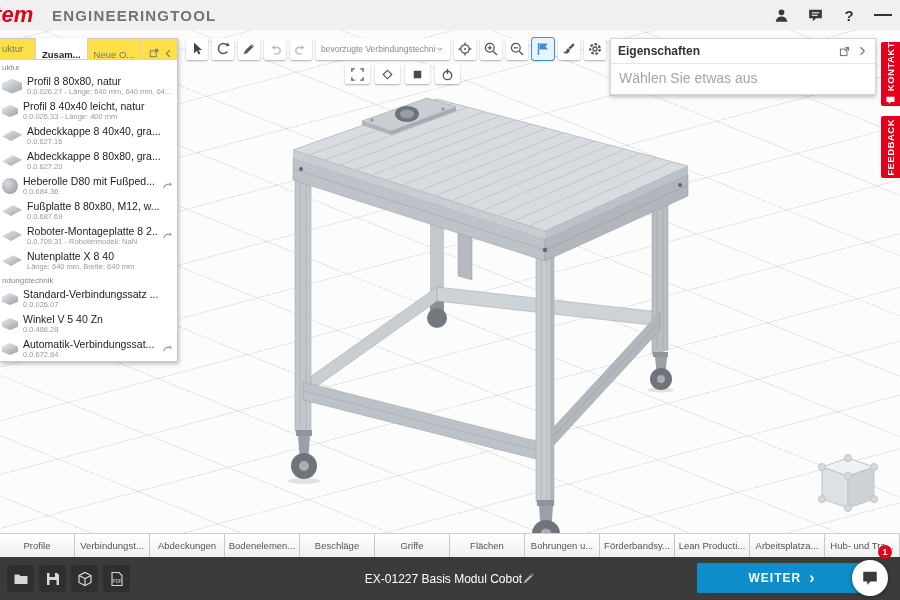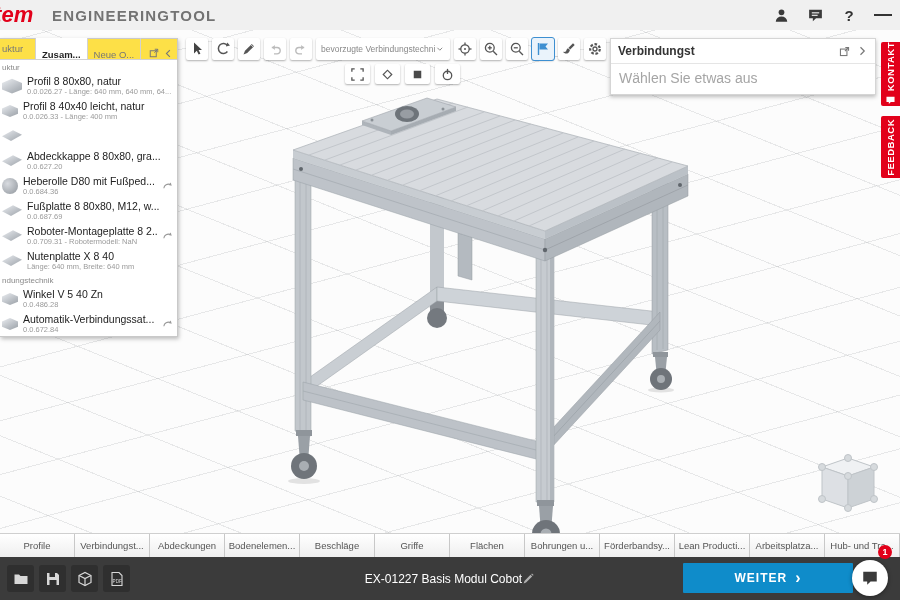--- a/index.html
+++ b/index.html
@@ -74,21 +74,21 @@
   .bottom-tabs { position:absolute; left:0; right:0; bottom:43px; height:24px; display:flex; background:#e8e8e8; border-top:1px solid #cfcfcf; z-index:20; }
   .btab { flex:1 1 0; min-width:0; display:flex; align-items:center; justify-content:center; font-size:9.5px; color:#555;
     background:linear-gradient(#ffffff,#efefef); border-right:1px solid #c8c8c8; white-space:nowrap; overflow:hidden; padding:0 10px; cursor:pointer; }
 
   
   .footer { position:absolute; left:0; right:0; bottom:0; height:43px; background:#3b3b3b; z-index:40; display:flex; align-items:center; }
   .f-icons { display:flex; gap:5px; padding-left:7px; }
   .fbtn { width:27px; height:27px; background:#2f2f2f; border-radius:3px; display:flex; align-items:center; justify-content:center; cursor:pointer; }
   .f-center { position:absolute; left:0; right:0; text-align:center; color:#fff; font-size:12px; pointer-events:none; }
   .f-center .inner { pointer-events:auto; display:inline-flex; align-items:center; }
-  .weiter { position:absolute; right:47px; top:6px; width:170px; height:30px; background:#0f8cca; color:#fff; display:flex; align-items:center; justify-content:center; gap:8px; font-size:12px; font-weight:bold; letter-spacing:1px; cursor:pointer; border-radius:1px; }
+  .weiter { position:absolute; right:33px; top:6px; width:170px; height:30px; background:#0f8cca; color:#fff; display:flex; align-items:center; justify-content:center; gap:8px; font-size:12px; font-weight:bold; letter-spacing:1px; cursor:pointer; border-radius:1px; }
   .weiter .chev { font-size:16px; font-weight:bold; line-height:1; }
   .chat-fab { position:absolute; right:12px; bottom:4px; width:36px; height:36px; border-radius:50%; background:#fff; box-shadow:0 1px 4px rgba(0,0,0,.4); display:flex; align-items:center; justify-content:center; z-index:50; cursor:pointer; }
   .chat-badge { position:absolute; right:8px; bottom:41px; width:14px; height:14px; border-radius:50%; background:#e2001a; color:#fff; font-size:9px; font-weight:bold; display:flex; align-items:center; justify-content:center; z-index:55; }
 </style>
 </head>
 <body>
 
 <div class="viewport">
   <svg class="scene" viewBox="0 0 900 600">
 
@@ -347,20 +347,24 @@
   </div>
   <div class="row">
     <div class="thumb t-small"></div>
     <div class="rtxt">
         <div class="rname">Profil 8 40x40 leicht, natur</div>
         <div class="rdetail">0.0.026.33 - Länge: 400 mm</div>
       </div>
   </div>
   <div class="row">
     <div class="thumb t-plate"></div>
+    <div class="rtxt">
+        <div class="rname">Abdeckkappe 8 40x40, gra...</div>
+        <div class="rdetail">0.0.627.16</div>
+      </div>
   </div>
   <div class="row">
     <div class="thumb t-plate"></div>
     <div class="rtxt">
         <div class="rname">Abdeckkappe 8 80x80, gra...</div>
         <div class="rdetail">0.0.627.20</div>
       </div>
   </div>
   <div class="row">
     <div class="thumb t-roller"></div>
@@ -397,40 +401,47 @@
         <div class="rname">Nutenplatte X 8 40</div>
         <div class="rdetail">Länge: 640 mm, Breite: 640 mm</div>
       </div>
   </div>
 
   <div class="section-label">ndungstechnik</div>
 
   <div class="row">
     <div class="thumb t-small"></div>
     <div class="rtxt">
+        <div class="rname">Standard-Verbindungssatz ...</div>
+        <div class="rdetail">0.0.026.07</div>
+      </div>
+  </div>
+  <div class="row">
+    <div class="thumb t-small"></div>
+    <div class="rtxt">
         <div class="rname">Winkel V 5 40 Zn</div>
         <div class="rdetail">0.0.486.28</div>
       </div>
   </div>
   <div class="row">
     <div class="thumb t-small"></div>
     <div class="rtxt">
         <div class="rname">Automatik-Verbindungssat...</div>
         <div class="rdetail">0.0.672.84</div>
       </div>
     <svg class="drag-arrow" width="11" height="11" viewBox="0 0 12 12" stroke="#999" fill="none" stroke-width="1.2">
         <path d="M2 9 a5 5 0 0 1 7 -4"></path>
         <polygon points="9.6,2.6 10.6,6.4 7,5.4" fill="#999" stroke="none"></polygon>
       </svg>
   </div>
 </div>
 
 <div class="props">
   <div class="props-head">
-    <span class="props-title">Verbindungst</span>
+    <span class="props-title">Eigenschaften</span>
     <span class="props-icons">
       <svg width="13" height="13" viewBox="0 0 16 16" stroke="#777" stroke-width="1.3" fill="none">
           <rect x="3" y="5" width="8" height="8"></rect>
           <path d="M9 3 H13 V7"></path>
           <line x1="13" y1="3" x2="8.5" y2="7.5"></line>
         </svg>
       <svg width="12" height="12" viewBox="0 0 16 16" stroke="#777" stroke-width="1.6" fill="none">
           <path d="M6 3 L11 8 L6 13"></path>
         </svg>
     </span>

